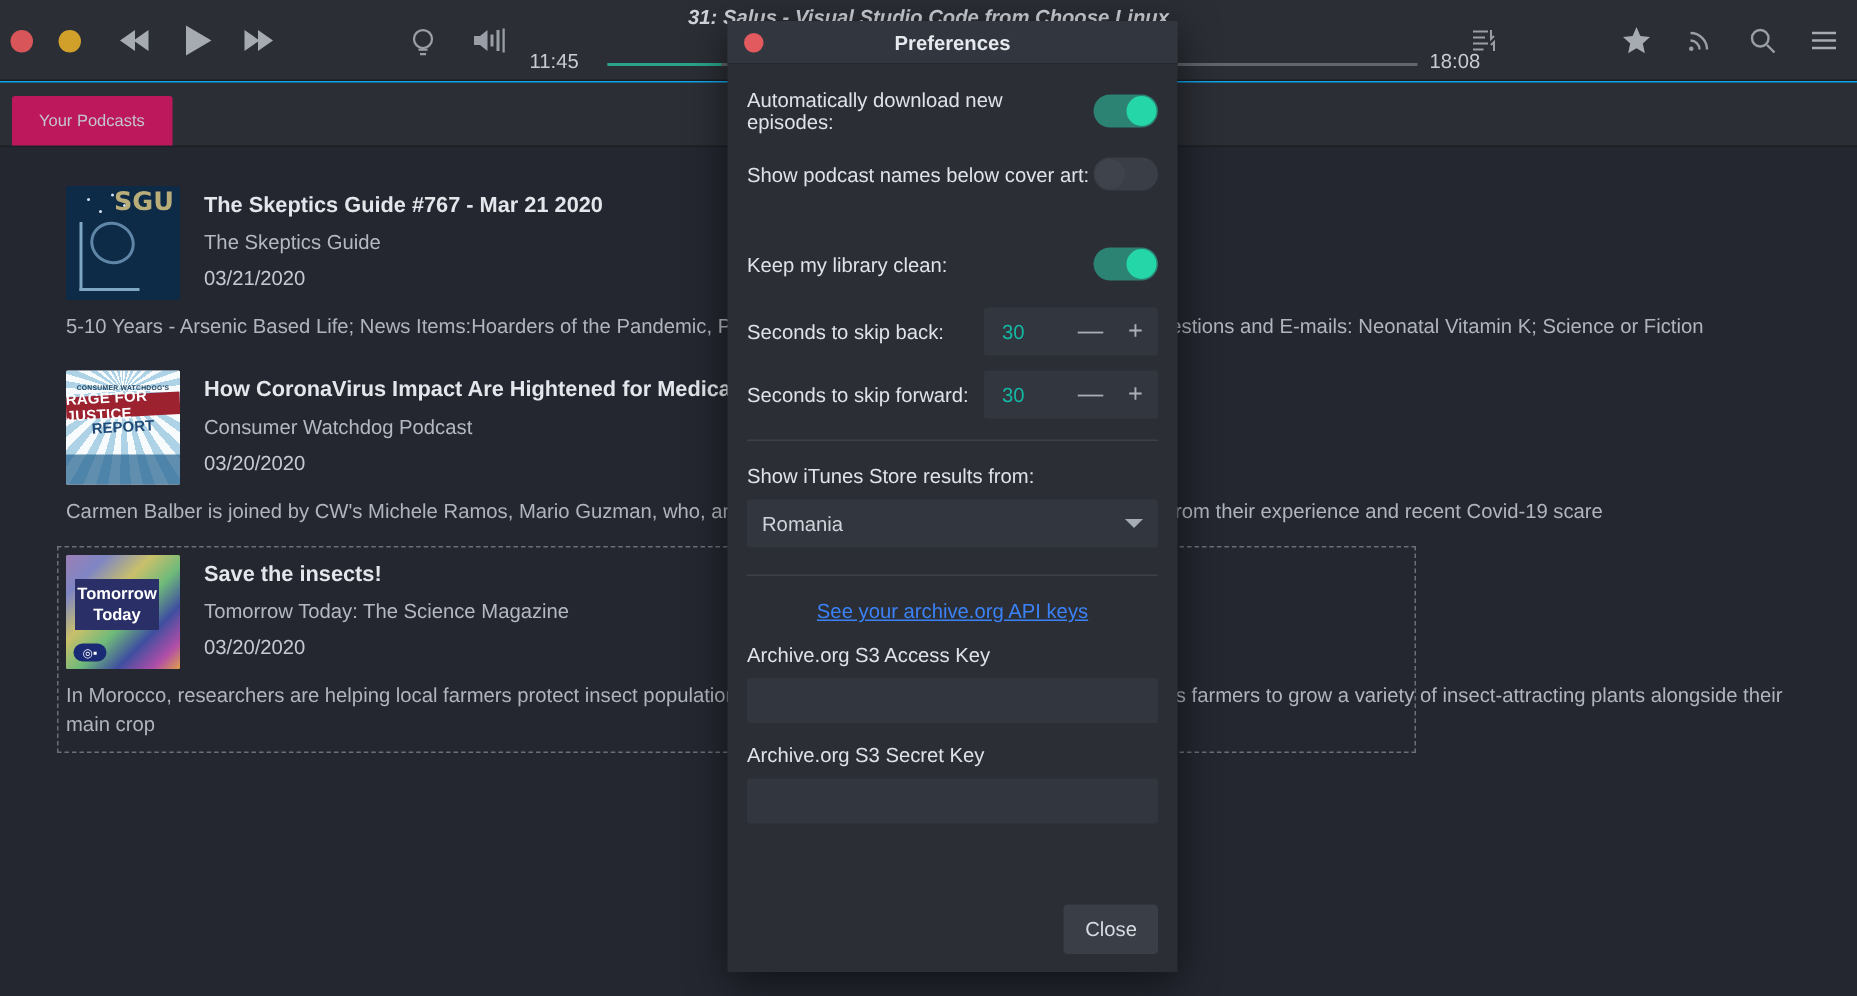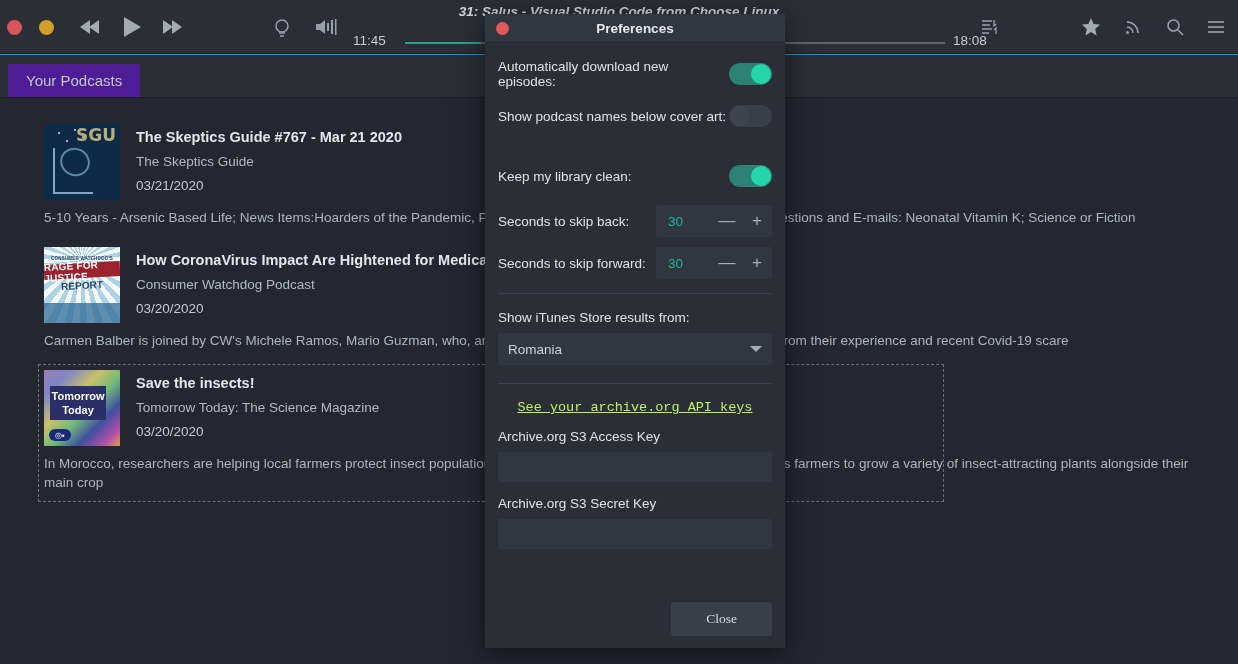--- a/index.html
+++ b/index.html
@@ -87,23 +87,23 @@
     height: 43px; flex: none;
     background: #2b2e35;
     border-bottom: 1px solid #1b1e23;
     display: flex; align-items: flex-end;
     padding-left: 8px;
   }
   .tab {
     height: 33px;
     padding: 0 18px;
     display: flex; align-items: center;
-    font-size: 15px;
+    font-size: 11px;
     color: #c3c7cd;
-    background: #4c1d95;
+    background: #be185d;
     border-radius: 2px 2px 0 0;
     cursor: pointer;
   }
 
   
   #episode-list {
     flex: 1;
     position: relative;
     overflow: hidden;
     background: #242730;
@@ -301,47 +301,46 @@
   .combo-value { flex: 1; font-size: 13.5px; color: #cfd3d9; }
   .combo-arrow {
     width: 0; height: 0;
     border-left: 6px solid transparent;
     border-right: 6px solid transparent;
     border-top: 6px solid #a7adb5;
   }
 
   #api-link {
     display: block; text-align: center;
-    font-size: 13.5px; color: #bef264;
+    font-size: 13.5px; color: #3b82f6;
     text-decoration: underline;
     margin: 16px 0 14px 0;
     cursor: pointer;
-    font-family: Liberation Mono, monospace;
   }
 
   .text-input {
     width: 100%; height: 30px;
     background: #32363e;
     border: none; border-radius: 2px;
     color: #d4d8de; font-size: 13px;
     padding: 0 9px;
     font-family: "Liberation Sans", sans-serif;
     margin-bottom: 14px;
     outline: none;
   }
 
   #prefs-footer {
     position: absolute; right: 13px; bottom: 12px;
   }
   #close-button {
     background: #3a3e46;
     border: none; border-radius: 3px;
     color: #d7dbe1; font-size: 13.5px;
-    font-family: Liberation Serif, serif;
-    padding: 9px 35px;
+    font-family: Liberation Sans, sans-serif;
+    padding: 9px 14px;
     cursor: pointer;
   }
 </style>
 </head>
 <body>
 
 <div id="app-window">
 
   <div id="header-bar">
 

